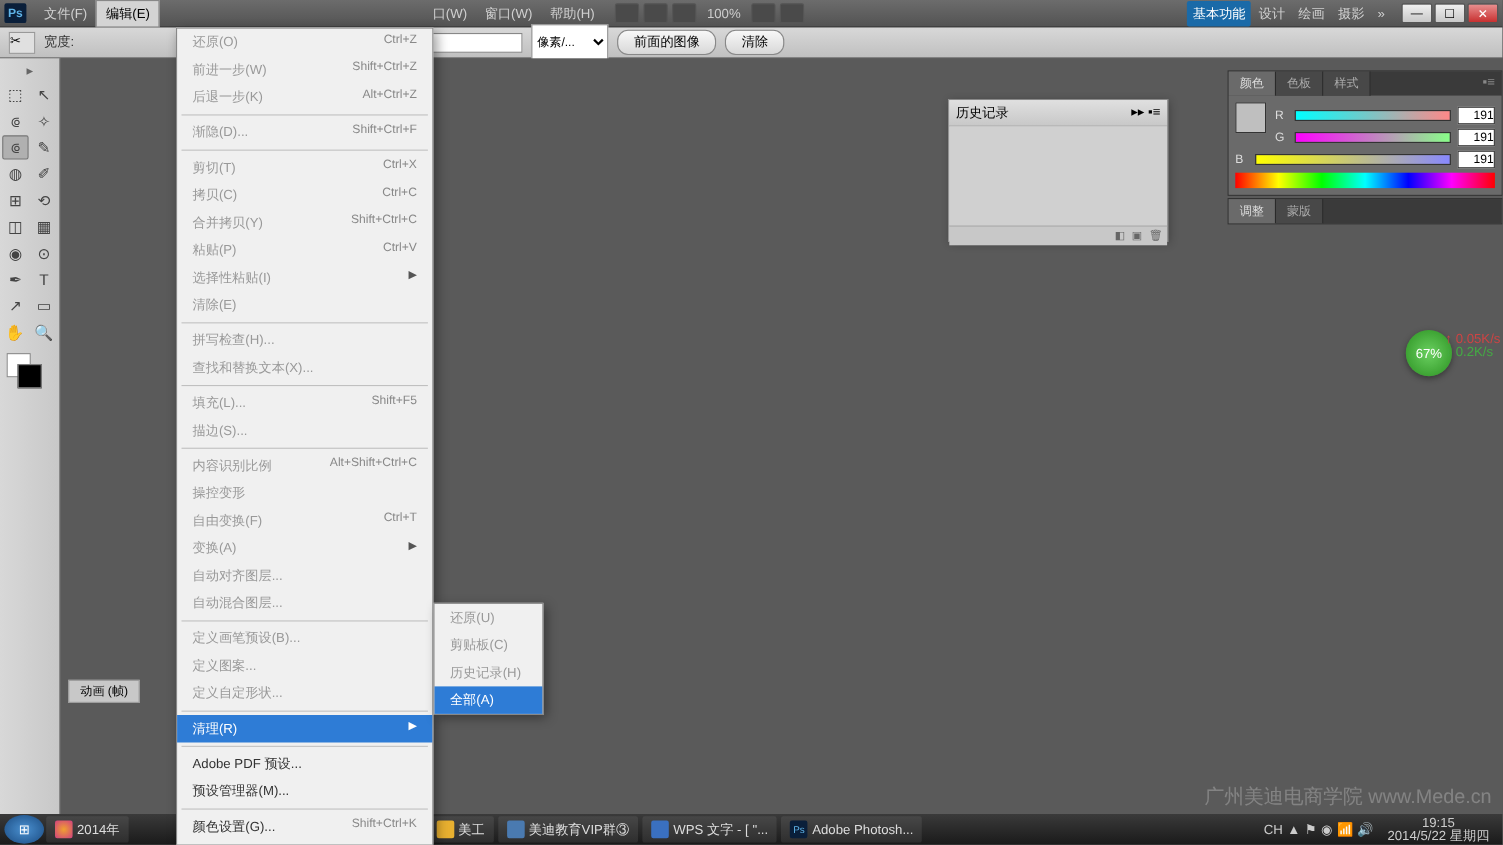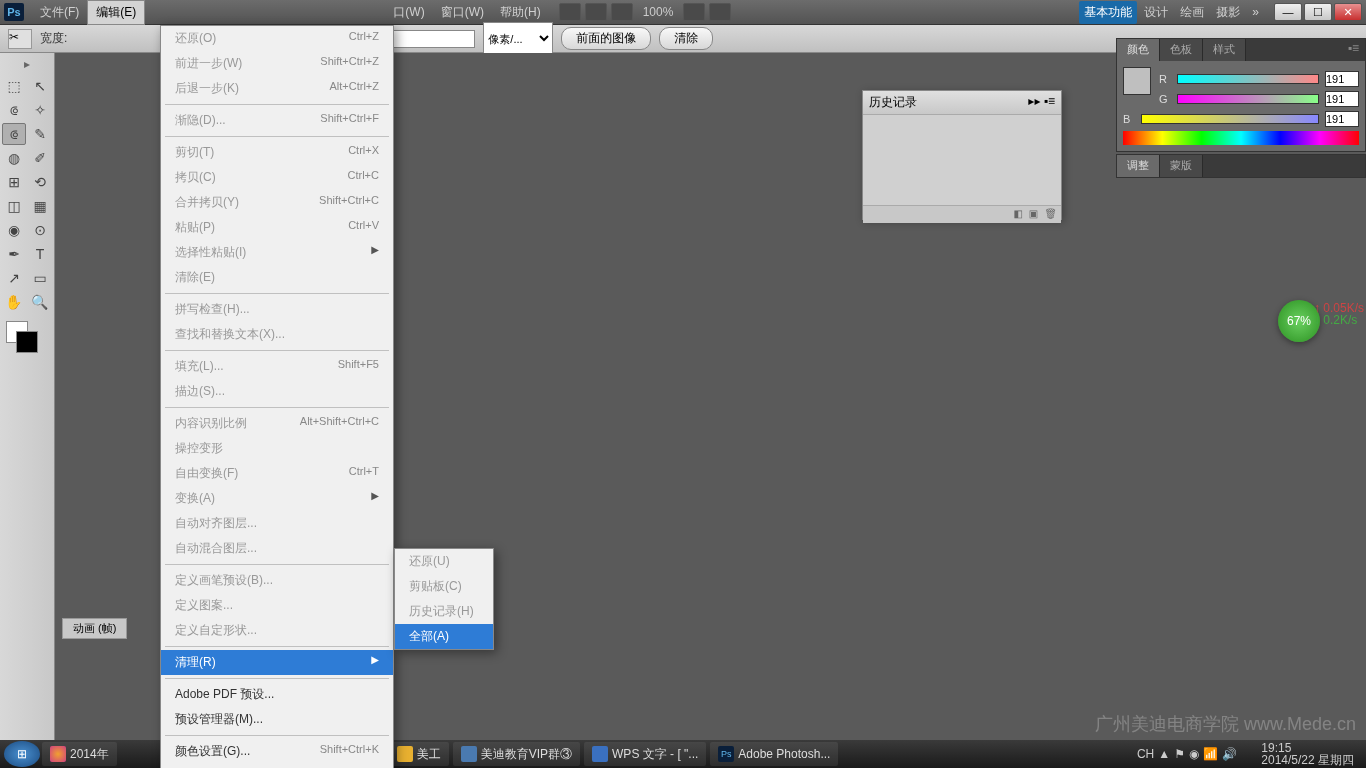--- a/index.html
+++ b/index.html
@@ -23,33 +23,33 @@
 .tool-icon{width:24px;height:20px;border:1px solid #999;background:#e0e0e0}
 .main-area{position:absolute;top:53px;left:0;right:0;bottom:28px;display:flex}
 .tool-panel{width:55px;background:linear-gradient(90deg,#d8d8d8,#c8c8c8);border-right:1px solid #888;padding:4px 2px}
 .tool-grid{display:grid;grid-template-columns:1fr 1fr;gap:2px}
 .tool{width:24px;height:22px;display:flex;align-items:center;justify-content:center;color:#444;font-size:14px;border-radius:2px}
 .tool.active{background:#b0b0b0;border:1px solid #777}
 .swatches{margin-top:8px;position:relative;height:40px}
 .swatch-fg{position:absolute;width:22px;height:22px;background:#fff;border:1px solid #888;top:0;left:4px}
 .swatch-bg{position:absolute;width:22px;height:22px;background:#000;border:1px solid #888;top:10px;left:14px}
 .canvas-area{flex:1;background:#5a5a5a;position:relative}
-.right-dock{width:250px;position:absolute;right:0;top:38px;bottom:28px}
+.right-dock{width:250px;position:absolute;right:0;top:64px;bottom:28px}
 .panel{background:#585858;border:1px solid #333;margin-bottom:2px}
 .panel-tabs{display:flex;background:#3a3a3a;height:22px}
 .ptab{padding:3px 10px;color:#aaa;font-size:11px;background:#484848;border-right:1px solid #2a2a2a}
 .ptab.active{background:#6a6a6a;color:#ddd}
 .panel-body{padding:6px;background:#6a6a6a}
 .color-row{display:flex;align-items:center;gap:6px;margin:4px 0}
 .color-label{width:12px;color:#ddd;font-size:11px}
 .slider{flex:1;height:10px;border:1px solid #333}
 .slider.r{background:linear-gradient(90deg,#0ff,#f88)}
 .slider.g{background:linear-gradient(90deg,#f0f,#8f8)}
 .slider.b{background:linear-gradient(90deg,#ff0,#88f)}
-.color-val{width:34px;height:16px;background:#fff;border:1px solid #333;font-size:11px;text-align:left}
+.color-val{width:34px;height:16px;background:#fff;border:1px solid #333;font-size:11px;text-align:right}
 .spectrum{height:14px;background:linear-gradient(90deg,#f00,#ff0,#0f0,#0ff,#00f,#f0f,#f00);margin-top:4px}
 .history-panel{position:absolute;left:862px;top:90px;width:200px;height:130px;background:#d8d8d8;border:1px solid #888;box-shadow:2px 2px 8px rgba(0,0,0,0.3)}
 .hist-head{background:linear-gradient(#e0e0e0,#c8c8c8);padding:3px 6px;font-size:11px;border-bottom:1px solid #aaa;display:flex}
 .hist-body{background:#d0d0d0;height:90px}
 .hist-foot{background:#c8c8c8;height:18px;border-top:1px solid #aaa;display:flex;justify-content:flex-end;padding:2px 4px;gap:6px}
 .hist-foot span{font-size:10px;color:#666}
 .dropdown-menu{position:absolute;left:160px;top:25px;width:234px;background:#f0f0f0;border:1px solid #888;box-shadow:3px 3px 10px rgba(0,0,0,0.4);z-index:100}
 .menu-row{display:flex;padding:4px 14px;color:#333;font-size:12px;align-items:flex-start}
 .menu-row.disabled{color:#999}
 .menu-row.hover{background:#2e7cd6;color:#fff}
@@ -62,21 +62,21 @@
 .layers-panel .panel-body{padding:4px}
 .layer-controls{display:flex;gap:4px;align-items:center;margin-bottom:4px}
 .layer-select{flex:1;height:18px;background:#888;border:1px solid #444;color:#ccc;font-size:11px;padding:0 4px}
 .layer-dim{color:#888;font-size:11px}
 .layer-icons{display:flex;gap:4px;margin:4px 0;color:#999;font-size:11px}
 .taskbar{position:absolute;bottom:0;left:0;right:0;height:28px;background:linear-gradient(#3a3a3a,#1a1a1a);display:flex;align-items:center;padding:0 4px}
 .start-btn{width:36px;height:26px;border-radius:50%;background:radial-gradient(#4a90d0,#1a4a80);display:flex;align-items:center;justify-content:center;color:#fff}
 .task-item{display:flex;align-items:center;gap:4px;padding:2px 8px;margin:0 2px;background:rgba(255,255,255,0.08);border-radius:2px;color:#ddd;font-size:11px;height:24px;max-width:160px;overflow:hidden;white-space:nowrap}
 .task-icon{width:16px;height:16px;background:#4a7ab0;border-radius:2px;flex-shrink:0}
 .tray{margin-left:auto;display:flex;align-items:center;gap:4px;color:#ccc;font-size:11px;padding:0 8px}
-.tray-time{text-align:left;font-size:10px;line-height:12px;margin-left:20px}
+.tray-time{text-align:center;font-size:10px;line-height:12px;margin-left:8px}
 .badge{position:absolute;right:46px;top:300px;width:42px;height:42px;border-radius:50%;background:radial-gradient(#6ad060,#2a9020);display:flex;align-items:center;justify-content:center;color:#fff;font-size:12px;box-shadow:0 2px 6px rgba(0,0,0,0.4)}
 .net-stats{position:absolute;right:2px;top:302px;font-size:9px;color:#cc4444;line-height:12px}
 .net-stats div:last-child{color:#44aa44}
 .watermark{position:absolute;right:10px;bottom:32px;color:rgba(255,255,255,0.25);font-size:18px;}
 .anim-tab{position:absolute;left:62px;top:618px;background:#c8c8c8;padding:2px 10px;font-size:11px;border:1px solid #999}
 .color-preview{width:28px;height:28px;background:#bfbfbf;border:1px solid #333;margin-right:8px;float:left}
 .opt-select{width:70px;height:33px;border:1px solid #888;background:#fff;font-size:11px}
 </style>
 </head>
 <body>

